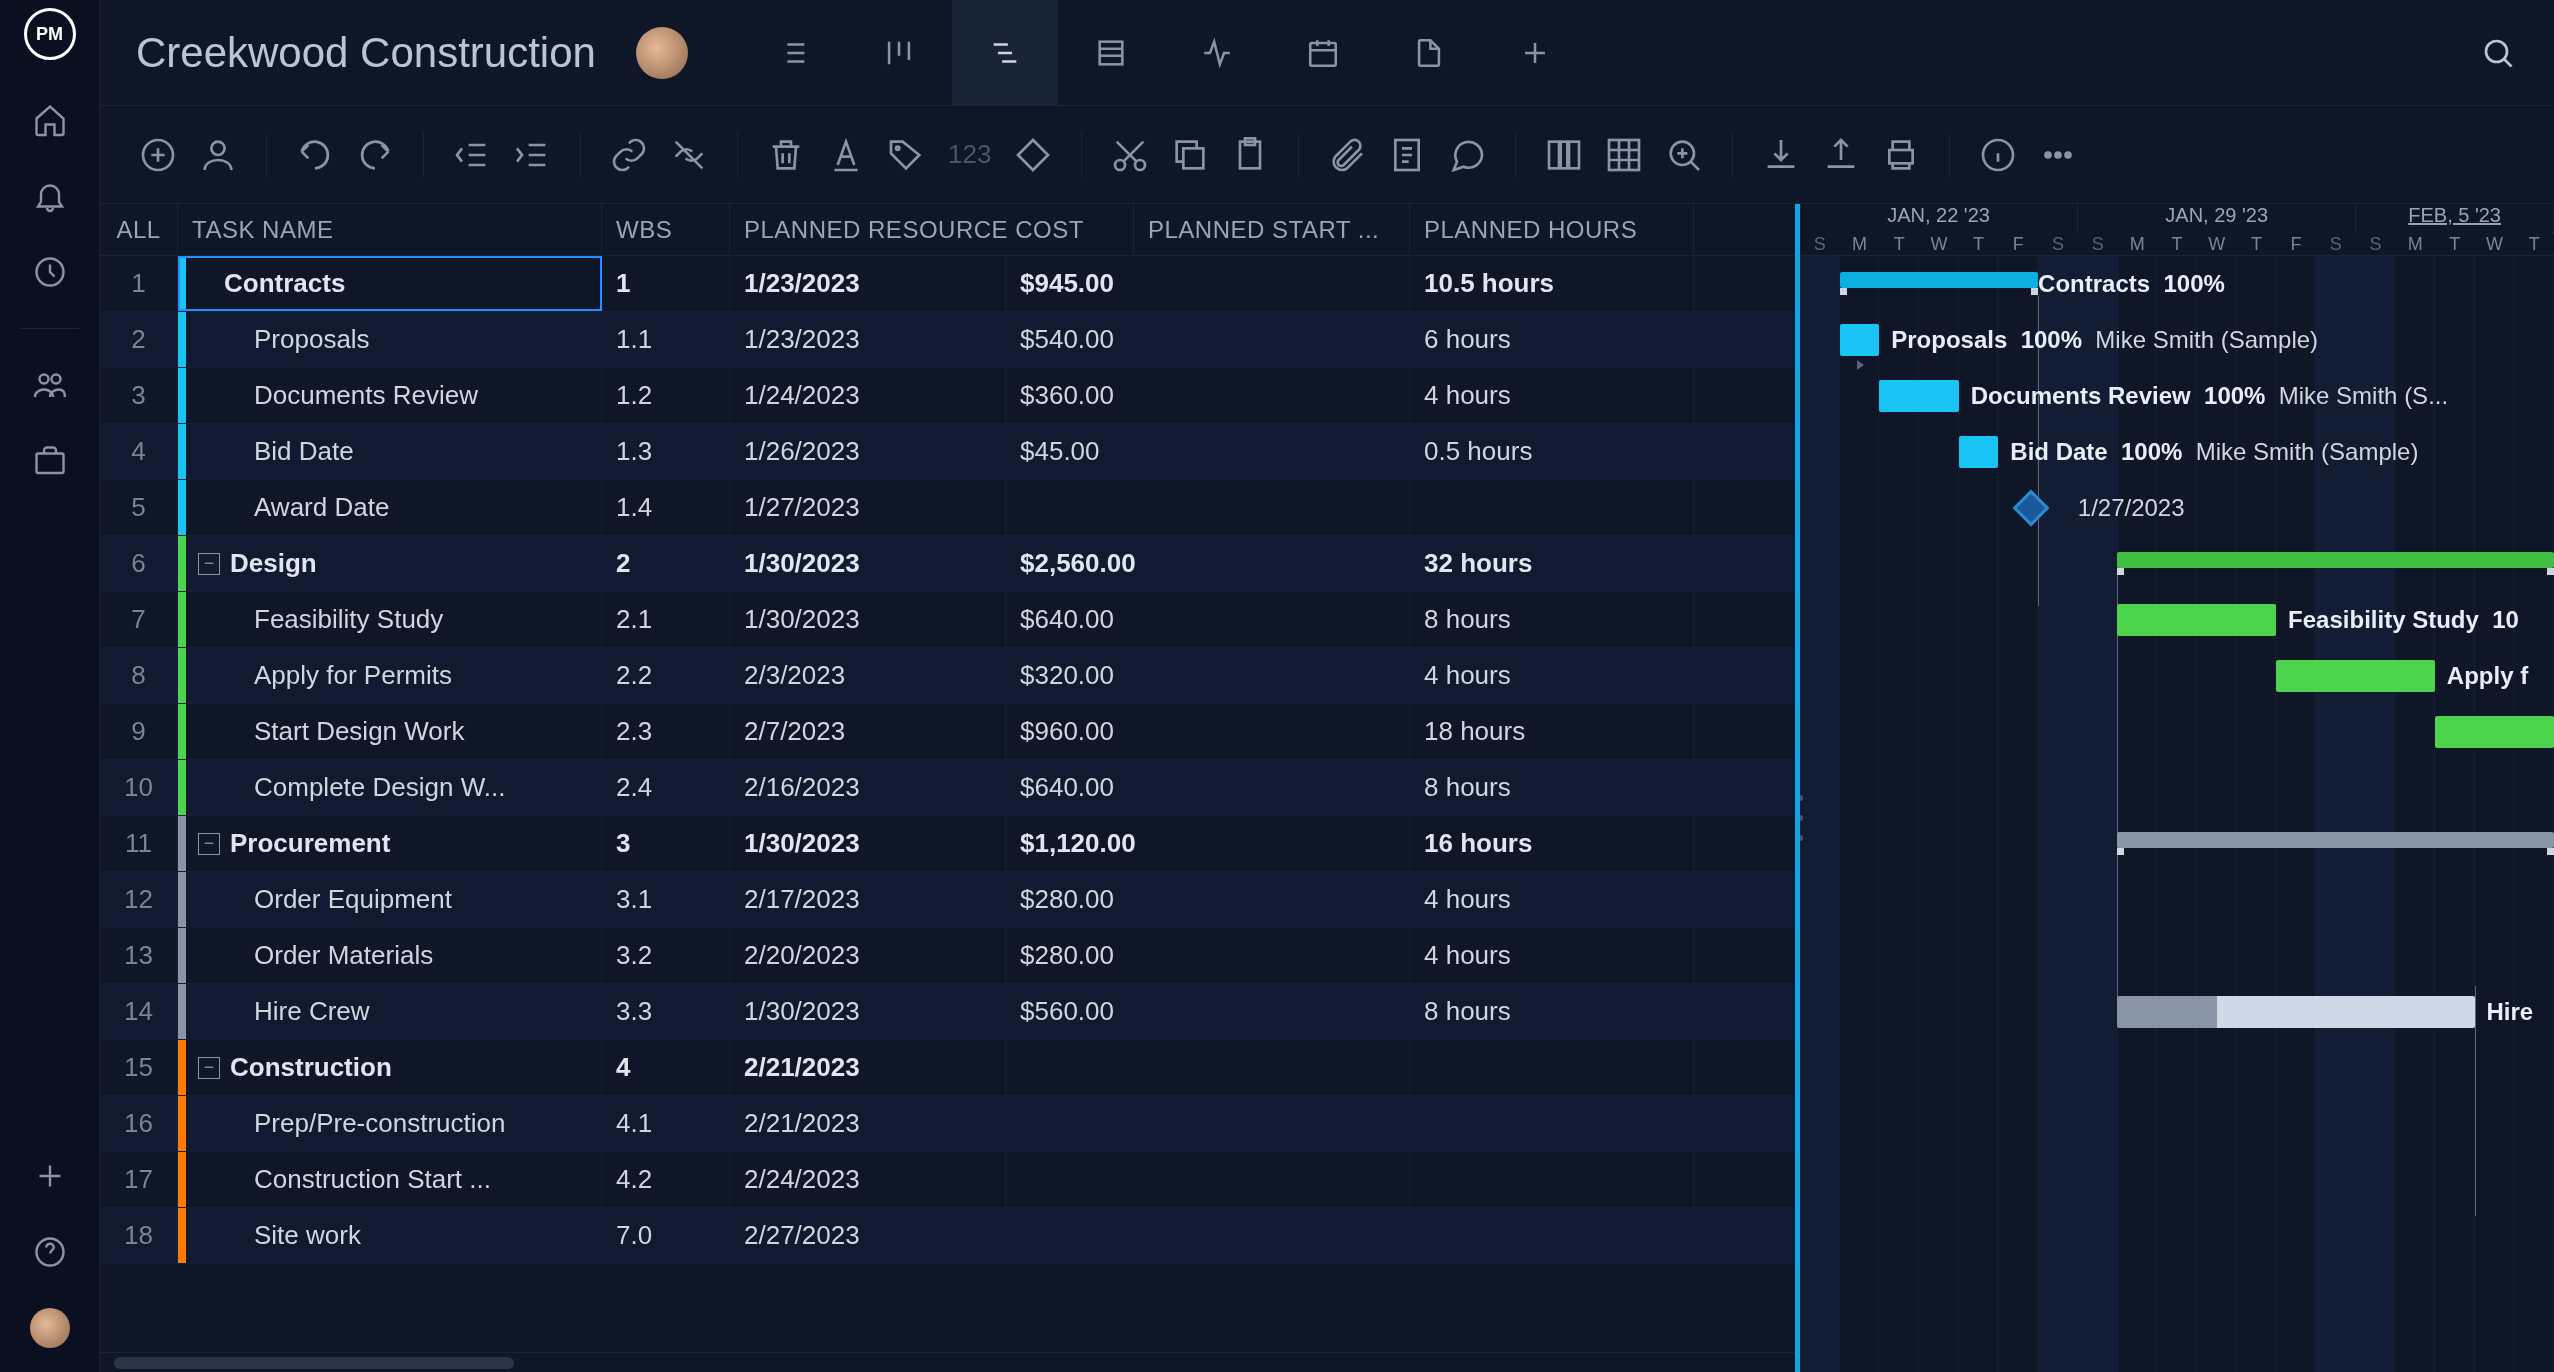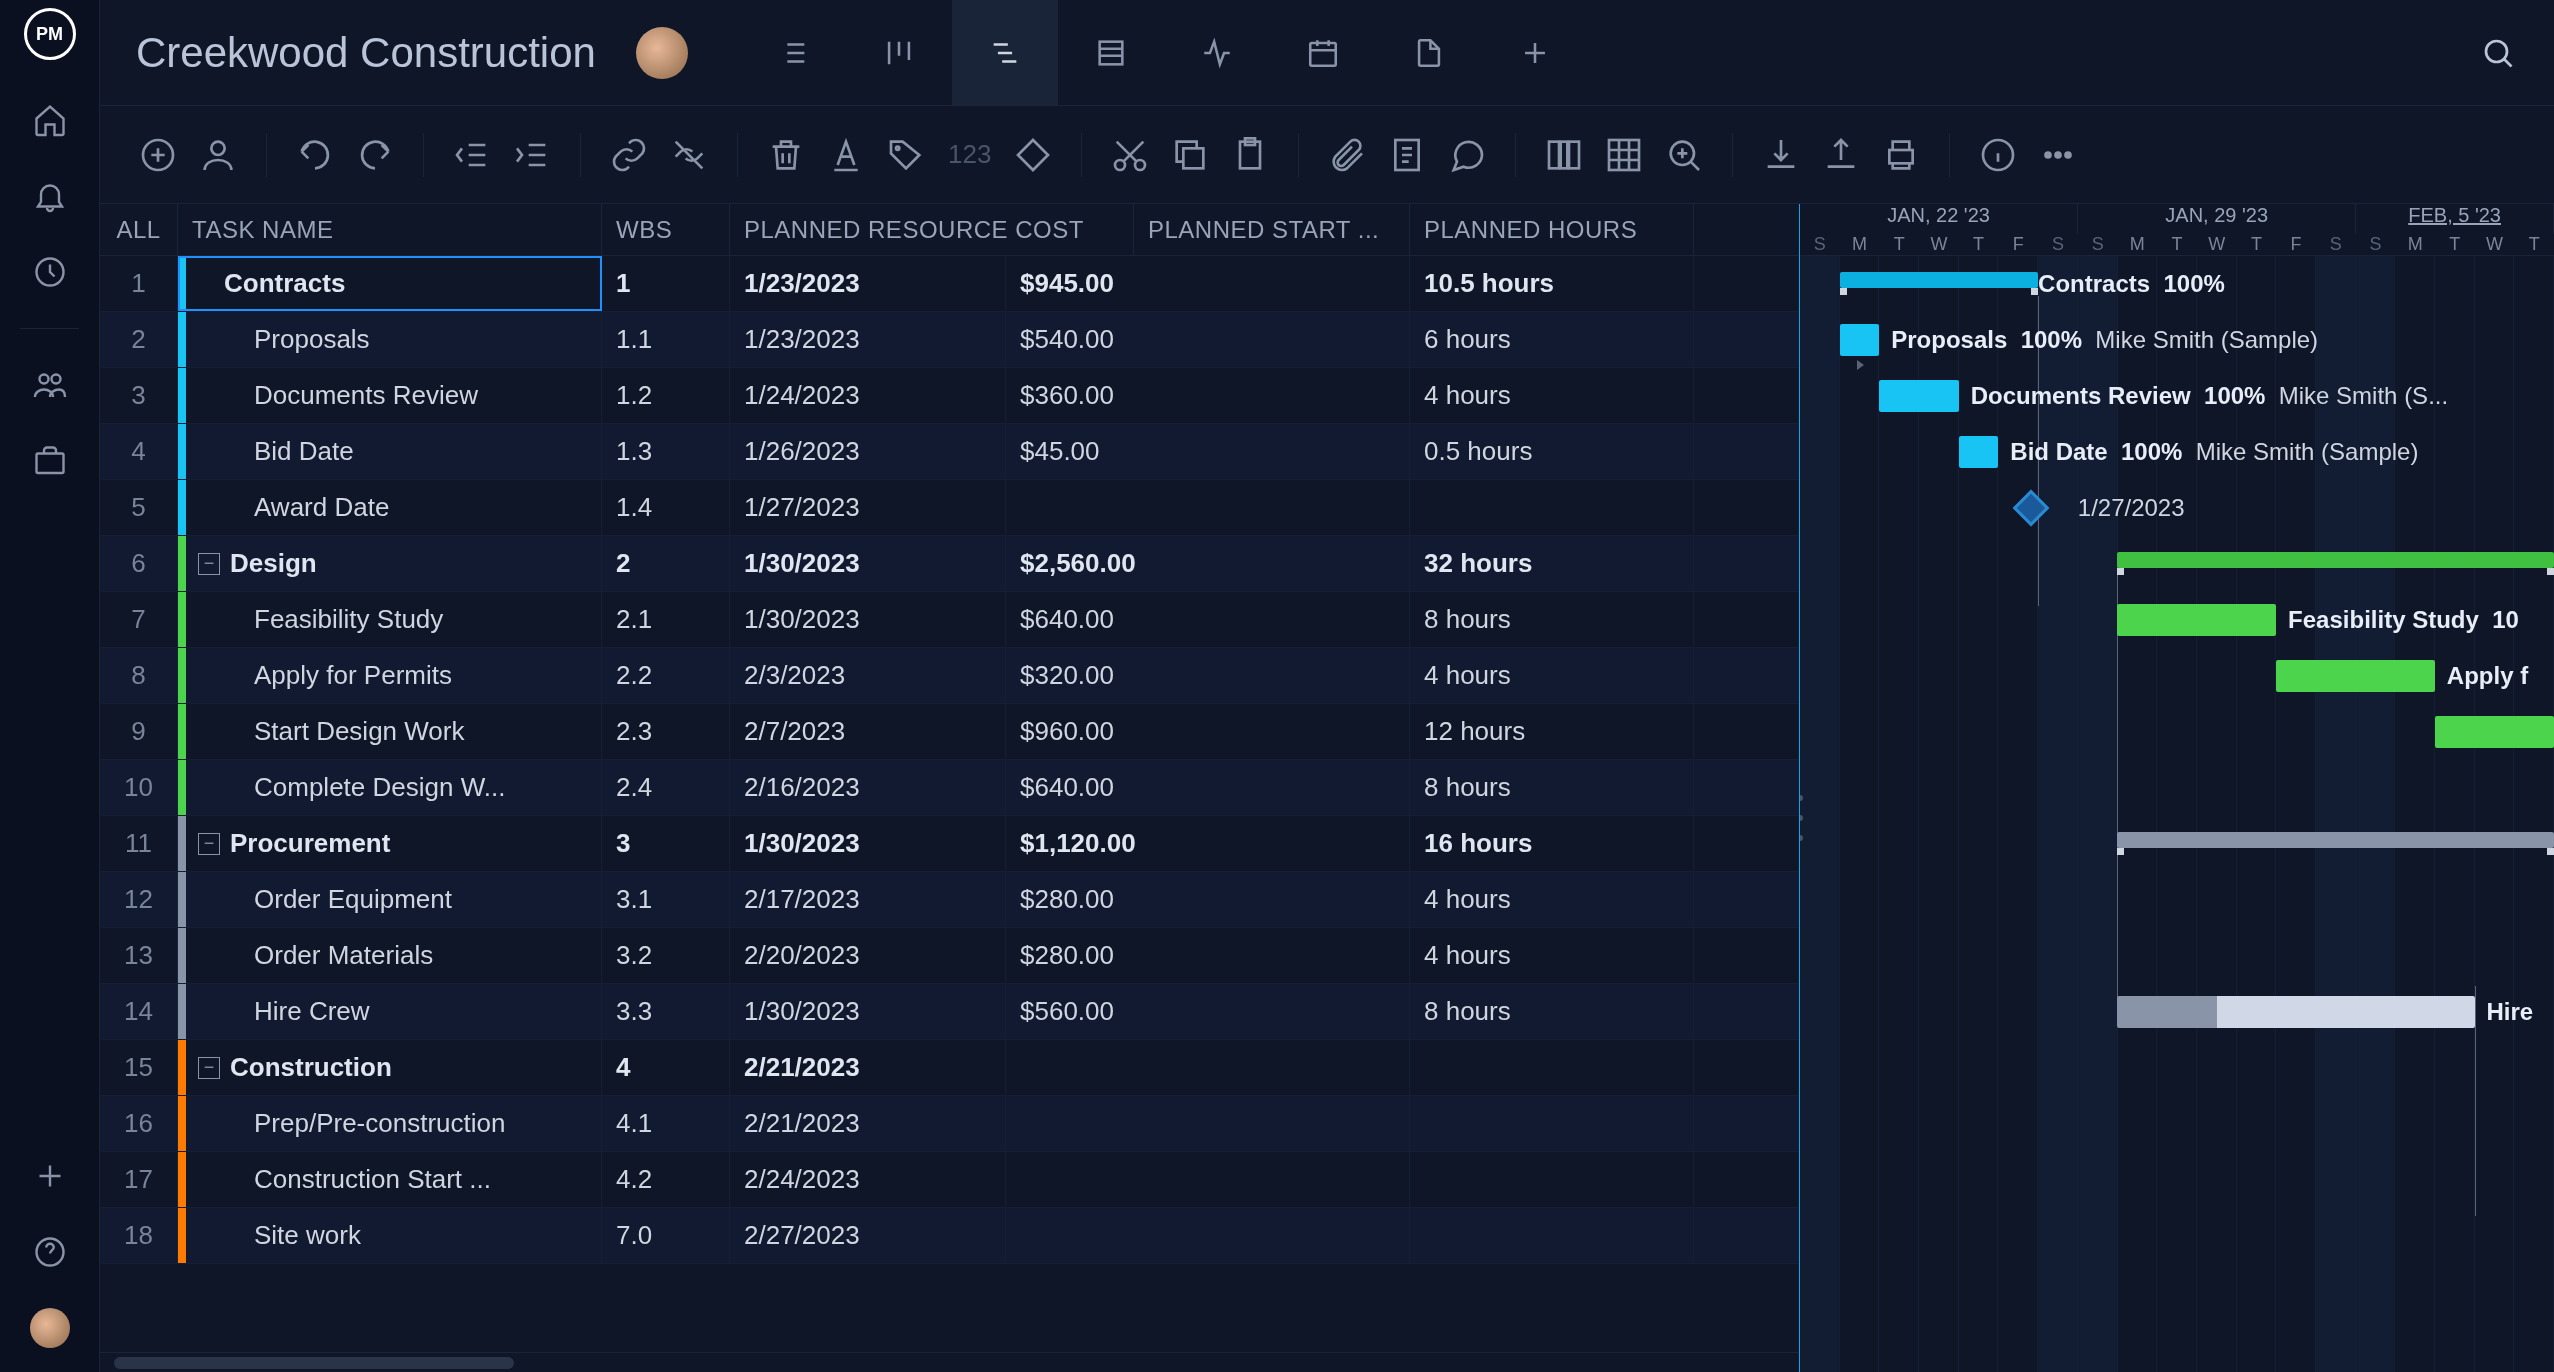--- a/index.html
+++ b/index.html
@@ -21,21 +21,21 @@
 .view-btn.active { background: #1a2438; color: #d0d6e0; }
 .view-btn svg { width: 34px; height: 34px; stroke: currentColor; fill: none; stroke-width: 1.8; }
 .topbar .flex-spacer { flex: 1; }
 .search-btn { width: 40px; height: 40px; display: flex; align-items: center; justify-content: center; cursor: pointer; color: #bac4d8; }
 .toolbar { height: 98px; display: flex; align-items: center; gap: 16px; padding: 0 36px; border-bottom: 1px solid #1a2438; }
 .tool-icon { width: 44px; height: 44px; display: flex; align-items: center; justify-content: center; cursor: pointer; color: #8a94a8; }
 .tool-icon svg { width: 40px; height: 40px; stroke: currentColor; fill: none; stroke-width: 1.6; }
 .tool-sep { width: 1px; height: 44px; background: #1a2438; margin: 0 10px; }
 .tool-text { color: #4a5468; font-size: 26px; padding: 0 4px; }
 .content { flex: 1; display: flex; overflow: hidden; }
-.grid { flex: 0 0 1700px; display: flex; flex-direction: column; border-right: 1px solid #0ea5e9; overflow: hidden; }
+.grid { flex: 0 0 1700px; display: flex; flex-direction: column; border-right: 5px solid #0ea5e9; overflow: hidden; }
 .grid-header { display: flex; height: 52px; background: #0e1628; border-bottom: 1px solid #1a2438; }
 .gh { display: flex; align-items: center; padding: 0 14px; font-size: 24px; color: #9aa4b8; border-right: 1px solid #1a2438; text-transform: uppercase; letter-spacing: 0.5px; }
 .col-row { width: 78px; justify-content: center; }
 .col-task { width: 424px; }
 .col-wbs { width: 128px; }
 .col-start { width: 276px; }
 .col-cost { width: 404px; }
 .col-hours { width: 284px; }
 .grid-body { flex: 1; overflow-y: auto; position: relative; }
 .row { display: flex; height: 56px; border-bottom: 1px solid #141e34; font-size: 26px; }
@@ -474,21 +474,21 @@
               <div class="cell cell-row">9</div>
               <div class="cell cell-task">
                 <div class="color-strip" style="background:#4cd44c"></div>
                 <div class="task-content" style="padding-left:68px">
                   <span class="">Start Design Work</span>
                 </div>
               </div>
               <div class="cell cell-wbs">2.3</div>
               <div class="cell cell-start">2/7/2023</div>
               <div class="cell cell-cost">$960.00</div>
-              <div class="cell cell-hours">12 hours</div>
+              <div class="cell cell-hours">18 hours</div>
             </div>
             <div class="row alt">
               <div class="cell cell-row">10</div>
               <div class="cell cell-task">
                 <div class="color-strip" style="background:#4cd44c"></div>
                 <div class="task-content" style="padding-left:68px">
                   <span class="">Complete Design W...</span>
                 </div>
               </div>
               <div class="cell cell-wbs">2.4</div>

